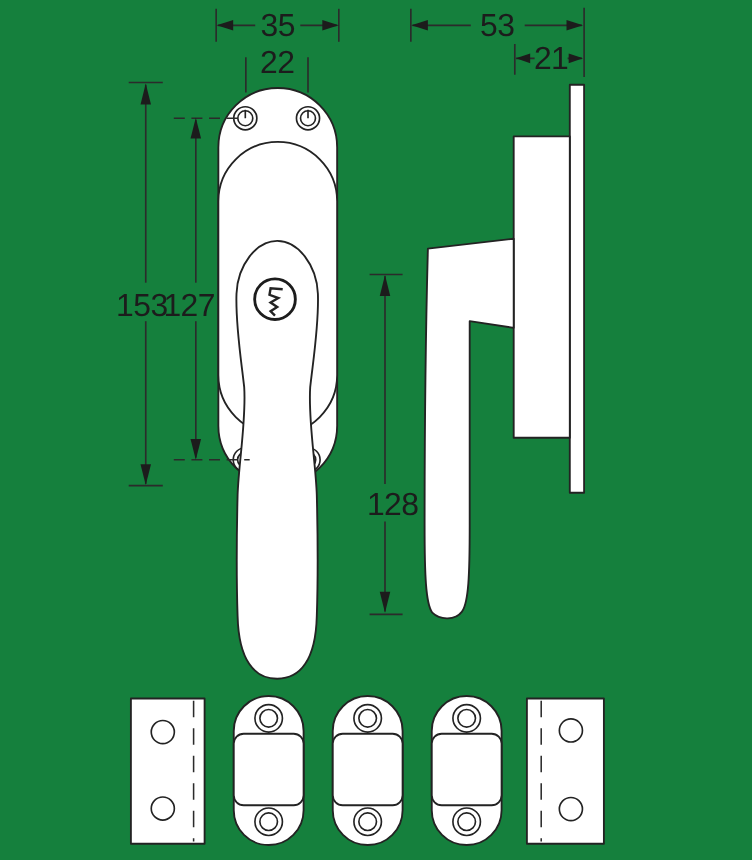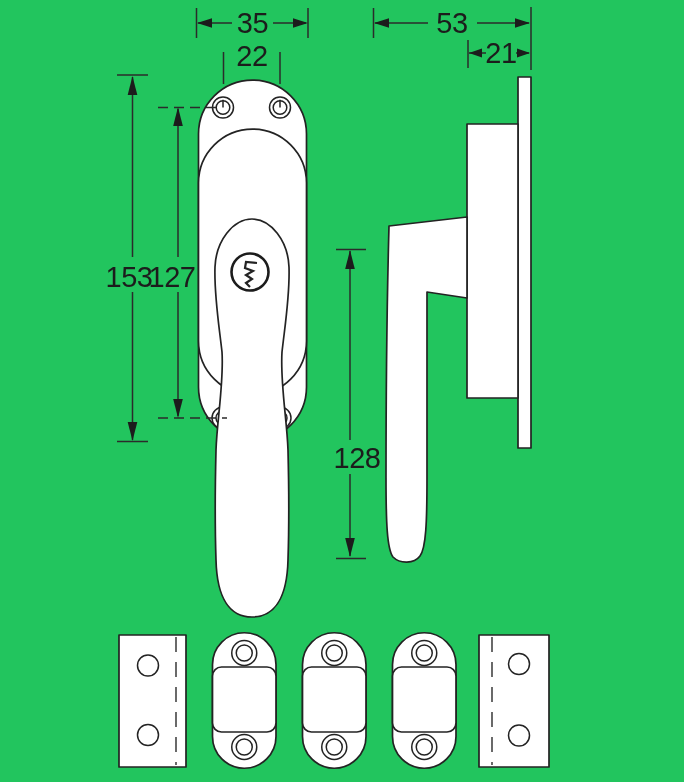--- a/index.html
+++ b/index.html
@@ -4,21 +4,21 @@
 <style>
   html, body {
     margin: 0;
     padding: 0;
     background: #ffffff;
   }
   .stage {
     position: relative;
     width: 684px;
     height: 782px;
-    background: #22c55e;
+    background: #15803d;
     font-family: "Liberation Sans", sans-serif;
   }
   svg { display: block; }
   .outline { fill: #ffffff; stroke: #232323; stroke-width: 1.7; stroke-linejoin: round; }
   .thin    { fill: none;    stroke: #232323; stroke-width: 1.5; }
   .bold    { fill: none;    stroke: #1c1c1c; stroke-width: 2.6; }
   .dim     { stroke: #2b2b2b; stroke-width: 1.5; fill: none; }
   .dash    { stroke: #2b2b2b; stroke-width: 1.4; fill: none; stroke-dasharray: 10 6; }
   .arrow   { fill: #1c1c1c; stroke: none; }
   .dimtext {

